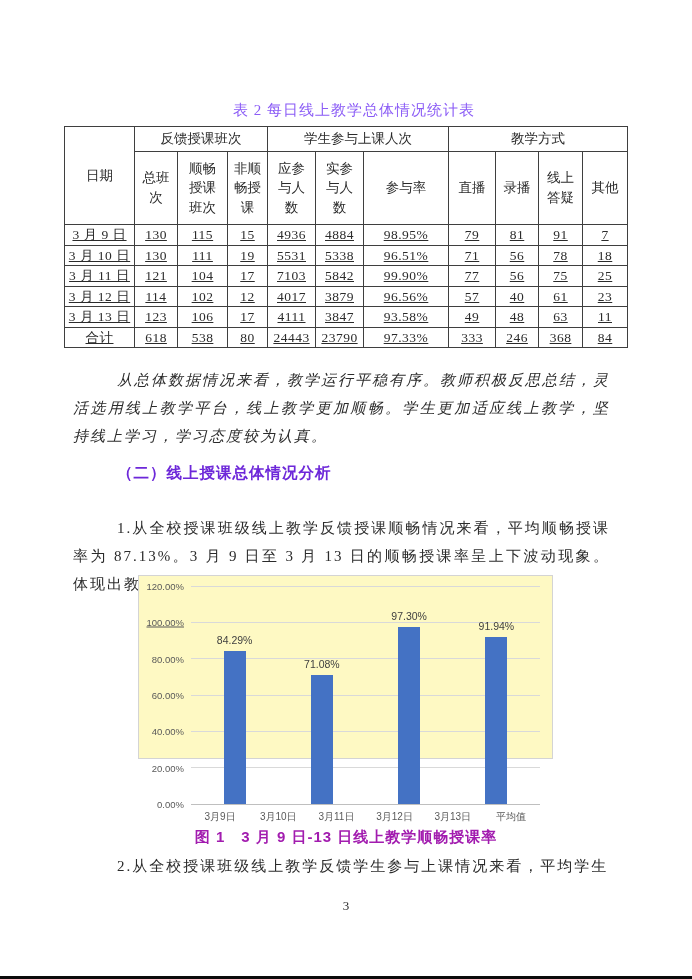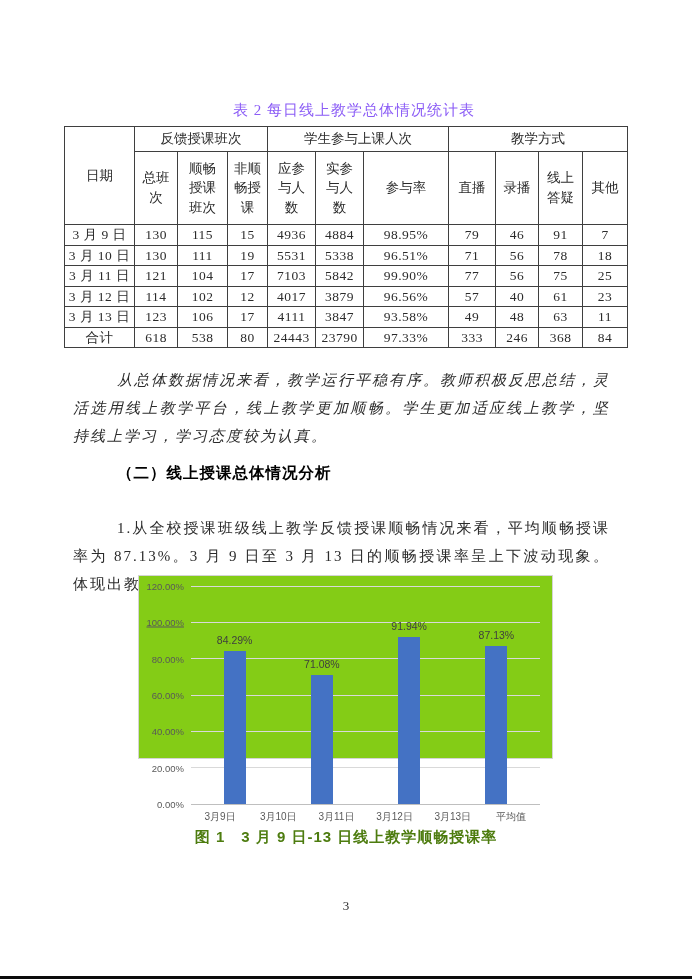--- a/index.html
+++ b/index.html
@@ -23,42 +23,42 @@
   }
   table.stats th,table.stats td{
     border:1px solid #3f3f3f;
     text-align:center;vertical-align:middle;
     font-weight:normal;padding:0 1px;
     white-space:pre-line;line-height:1.45;
     overflow:hidden;
   }
   tr.group-row{height:25px;}
   tr.sub-row{height:73px;}
-  table.stats tbody tr{height:16px;}
+  table.stats tbody tr{height:16px;text-decoration:underline;}
   table.stats tbody td{white-space:nowrap;letter-spacing:0.5px;}
   
   .para{
     position:absolute;left:73px;width:537px;
     font-size:15px;line-height:28px;letter-spacing:2px;
     text-align:justify;text-indent:44px;color:#2b2b2b;
   }
   .p1{top:366px;font-style:italic;}
   .p2{top:514px;}
   .p3{top:852px;}
   .section-heading{
     position:absolute;left:73px;top:459px;width:537px;
     font-size:15.5px;line-height:28px;text-indent:44px;
     font-family:"Liberation Sans","DejaVu Sans",sans-serif;
-    font-weight:bold;color:#000000;letter-spacing:1px;
+    font-weight:bold;color:#6d28d9;letter-spacing:1px;
   }
   
   .chart-box{
     position:absolute;left:138px;top:575px;
     width:415px;height:184px;
-    border:1px solid #d4d4d4;background:#84cc16;
+    border:1px solid #d4d4d4;background:#fef9c3;
     box-sizing:border-box;
   }
   .chart-plot{
     position:relative;
     margin:10px 12px 0 52px;height:218px;
   }
   .gridline{
     position:absolute;left:0;right:0;height:1px;
     background:#d9d9d9;margin-top:-0.5px;
   }
@@ -87,21 +87,21 @@
   .chart-x-labels{
     display:flex;margin:6px 12px 0 52px;
   }
   .xtick{
     flex:1 1 0;text-align:center;
     font-size:10px;color:#595959;white-space:nowrap;
     font-family:"Liberation Sans","DejaVu Sans",sans-serif;
   }
   .figure-caption{
     position:absolute;top:828px;left:0;width:100%;
-    text-align:center;font-size:15px;font-weight:bold;color:#4d7c0f;
+    text-align:center;font-size:15px;font-weight:bold;color:#a21caf;
     font-family:"Liberation Sans","DejaVu Sans",sans-serif;
     letter-spacing:1px;
   }
   .page-number{
     position:absolute;top:898px;left:0;width:100%;
     text-align:center;font-size:13px;color:#2b2b2b;
   }
   .bottom-edge{
     position:absolute;left:0;bottom:0;width:100%;height:3px;
     background:#0a0a0a;
@@ -161,21 +161,21 @@
     <tbody>
         <tr>
           <td>3 月 9 日</td>
           <td>130</td>
           <td>115</td>
           <td>15</td>
           <td>4936</td>
           <td>4884</td>
           <td>98.95%</td>
           <td>79</td>
-          <td>46</td>
+          <td>81</td>
           <td>91</td>
           <td>7</td>
         </tr>
         <tr>
           <td>3 月 10 日</td>
           <td>130</td>
           <td>111</td>
           <td>19</td>
           <td>5531</td>
           <td>5338</td>
@@ -265,39 +265,40 @@
         <div class="chart-bars">
           <div class="slot">
             <div class="bar-label" style="bottom: calc(70.2417% + 5px);">84.29%</div>
             <div class="bar" style="height: 70.2417%; background: rgb(68, 114, 196);"></div>
           </div>
           <div class="slot">
             <div class="bar-label" style="bottom: calc(59.2333% + 5px); margin-top: 44px;">71.08%</div>
             <div class="bar" style="height: 59.2333%; background: rgb(68, 114, 196);"></div>
           </div>
           <div class="slot">
+            <div class="bar-label" style="bottom: calc(81.0833% + 5px);">97.30%</div>
+            <div class="bar" style="height: 81.0833%; background: rgb(68, 114, 196);"></div>
+          </div>
+          <div class="slot">
             <div class="bar-label" style="bottom: calc(76.6167% + 5px);">91.94%</div>
             <div class="bar" style="height: 76.6167%; background: rgb(68, 114, 196);"></div>
-          </div>
-          <div class="slot">
-            <div class="bar-label" style="bottom: calc(72.6083% + 5px);">87.13%</div>
-            <div class="bar" style="height: 72.6083%; background: rgb(68, 114, 196);"></div>
           </div>
         </div>
       </div>
     <div class="chart-x-labels">
         <div class="xtick">3月9日</div>
         <div class="xtick">3月10日</div>
         <div class="xtick">3月11日</div>
         <div class="xtick">3月12日</div>
         <div class="xtick">3月13日</div>
         <div class="xtick">平均值</div>
       </div>
   </div>
 
   <div class="figure-caption">图 1　3 月 9 日-13 日线上教学顺畅授课率</div>
 
+  <div class="para p3">2.从全校授课班级线上教学反馈学生参与上课情况来看，平均学生</div>
 
   <div class="page-number">3</div>
 
   <div class="bottom-edge"></div>
 
 </div>
 
 </body></html>

